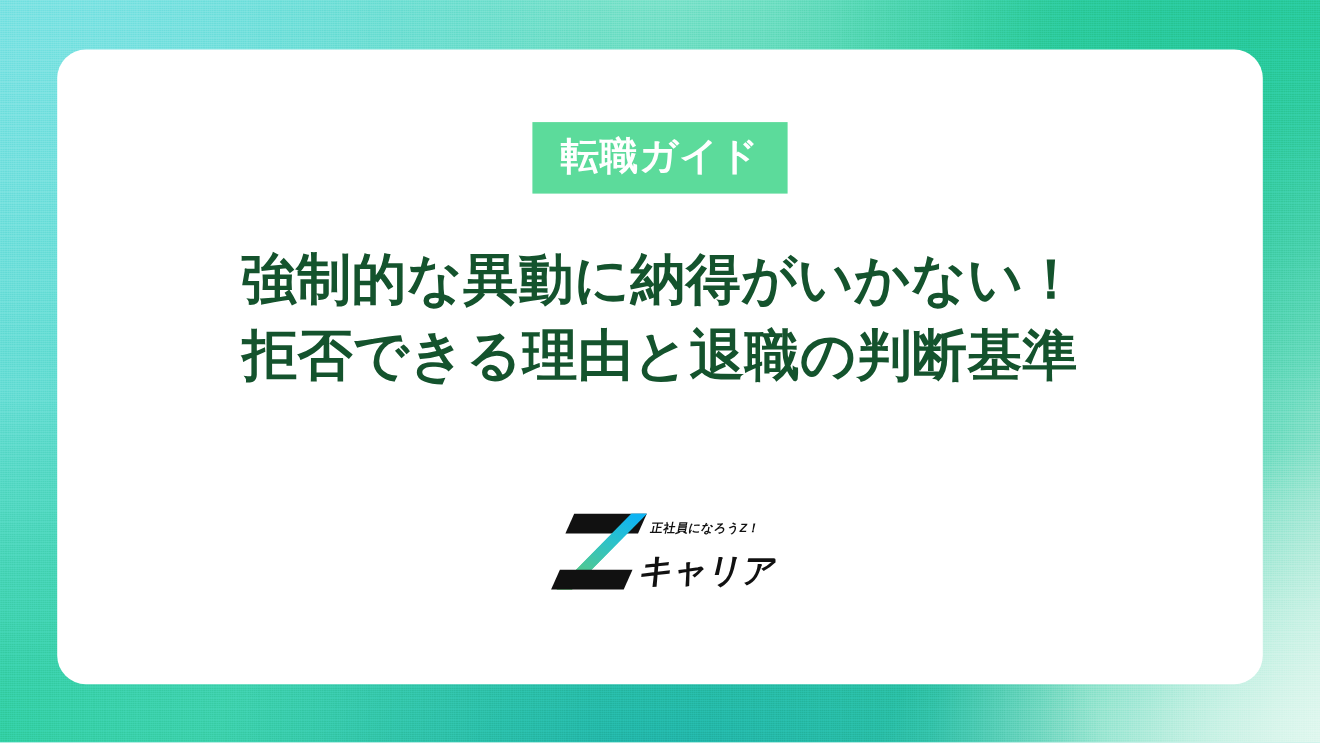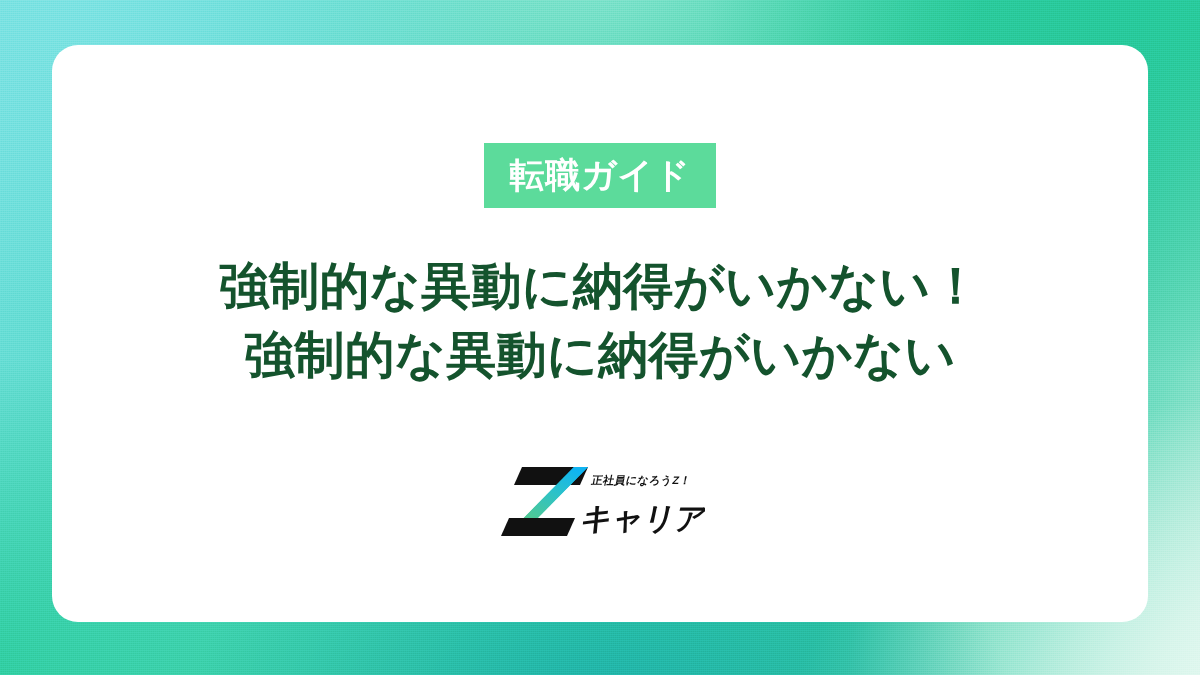--- a/index.html
+++ b/index.html
@@ -73,21 +73,21 @@
     background: #ffffff;
     border-radius: 26px;
     box-sizing: border-box;
     display: flex;
     flex-direction: column;
     align-items: center;
   }
 
   
   .badge {
-    margin-top: 98px;
+    margin-top: 66px;
     background: #5cdb9b;
     color: #ffffff;
     font-size: 35px;
     font-weight: 700;
     line-height: 1;
     letter-spacing: 0.02em;
     padding: 14px 26px 16px 26px;
     white-space: nowrap;
   }
 
@@ -125,21 +125,21 @@
   <div class="bg-layer bg-blob-b"></div>
   <div class="bg-layer bg-blob-c"></div>
   <div class="bg-layer bg-noise"></div>
 
   <div class="card">
 
     <div class="badge">転職ガイド</div>
 
     <h1 class="headline">
       <span class="headline-line">強制的な異動に納得がいかない！</span>
-      <span class="headline-line">強制的な異動に納得がいかない</span>
+      <span class="headline-line">拒否できる理由と退職の判断基準</span>
     </h1>
 
     <div class="logo">
       <svg width="210" height="90" viewBox="0 0 210 90" xmlns="http://www.w3.org/2000/svg">
         <defs>
           <linearGradient id="zgrad" x1="0.78" y1="0" x2="0.18" y2="1">
             <stop offset="0%" stop-color="#0fb4f2"></stop>
             <stop offset="35%" stop-color="#2cc2c9"></stop>
             <stop offset="70%" stop-color="#4ac79c"></stop>
             <stop offset="100%" stop-color="#62c878"></stop>

